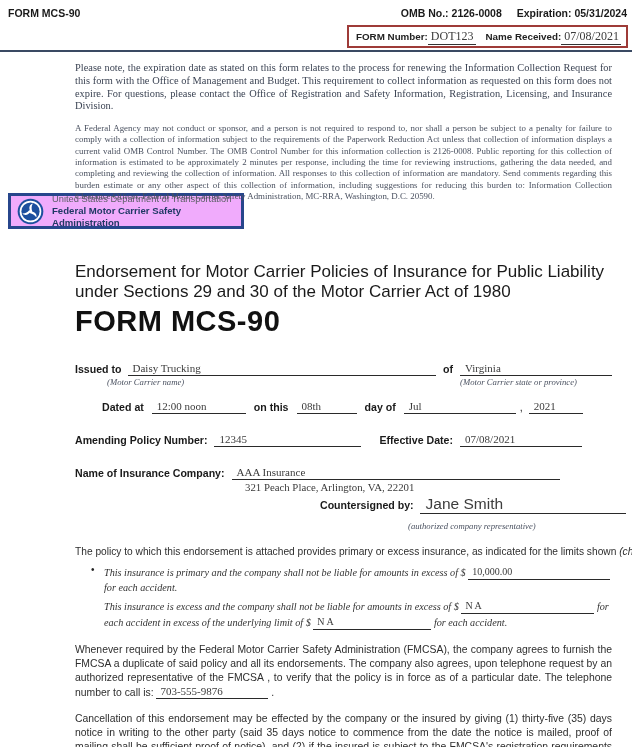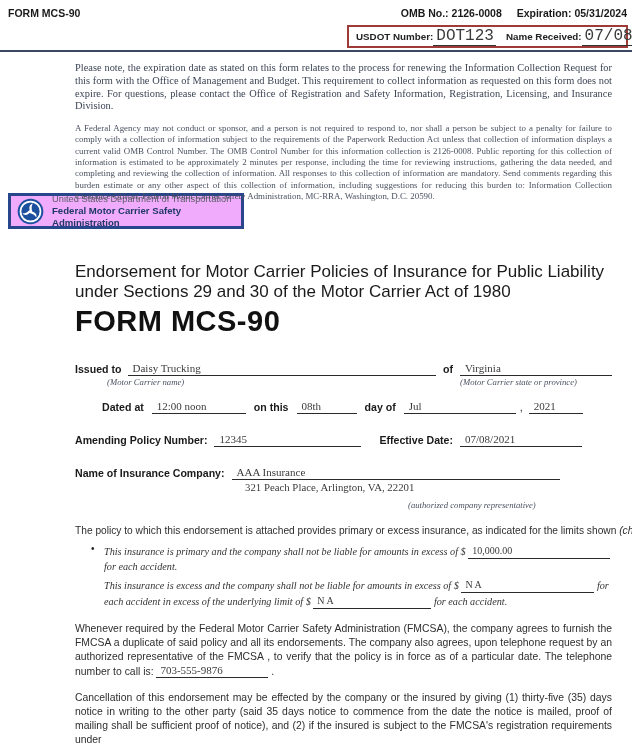--- a/index.html
+++ b/index.html
@@ -12,21 +12,21 @@
   
   .top-left-code { position:absolute; top:7px; left:8px; font-size:10.5px; font-weight:bold; color:#1a1a1a; }
   .omb-line { position:absolute; top:7px; right:5px; font-size:10.5px; font-weight:bold; color:#1a1a1a; }
   .omb-line span { margin-left:12px; }
   .usdot-box {
     position:absolute; top:25px; right:4px; width:281px; height:23px;
     border:2px solid #9e3b38; display:flex; align-items:center; padding:0 7px; background:#fff;
   }
   .usdot-box .lbl { font-size:9.8px; font-weight:bold; white-space:nowrap; }
   .usdot-box .val {
-    font-family:Liberation Mono, monospace; font-size:16px; color:#3b3b3b;
+    font-family:Liberation Serif, serif; font-size:12px; color:#3b3b3b;
     border-bottom:1px solid #333; padding:0 2px 0 3px; white-space:nowrap;
   }
   .usdot-box .val.v1 { width:78px; margin-right:10px; }
   .usdot-box .val.v2 { width:78px; }
   .top-rule { position:absolute; top:50px; left:0; width:632px; border-top:2px solid #3a4a63; }
 
   
   .logo-box {
     position:absolute; top:193px; left:8px; width:236px; height:36px;
     border:3px solid #27468c; background:#f0abfc; display:flex; align-items:center; padding:0 6px;
@@ -96,21 +96,21 @@
 
 <div class="page">
 
   <div class="top-left-code">FORM MCS-90</div>
   <div class="omb-line">
     <span>OMB No.: 2126-0008</span>
     <span>Expiration: 05/31/2024</span>
   </div>
 
   <div class="usdot-box">
-    <span class="lbl">USDOT Number:</span>
+    <span class="lbl">FORM Number:</span>
     <span class="val v1">DOT123</span>
     <span class="lbl">Name Received:</span>
     <span class="val v2">07/08/2021</span>
   </div>
 
   <div class="top-rule"></div>
 
   <div class="logo-box">
     <svg viewBox="0 0 40 40" width="27" height="27" aria-hidden="true">
       <circle cx="20" cy="20" r="19" fill="#1c4f9e"></circle>
@@ -168,20 +168,24 @@
       <span class="flbl" style="margin:0 7px 0 18px;">Effective Date:</span>
       <span class="blank" style="width:122px;">07/08/2021</span>
     </div>
 
     <div class="frow row-company">
       <span class="flbl" style="margin-right:7px;">Name of Insurance Company:</span>
       <span class="blank" style="flex:1; margin-right:52px;">AAA Insurance</span>
     </div>
     <div class="row-address">321 Peach Place, Arlington, VA, 22201</div>
 
+    <div class="frow row-counter">
+      <span class="flbl" style="margin-right:6px;">Countersigned by:</span>
+      <span class="signature">Jane Smith</span>
+    </div>
     <div class="row-hint2">
       <span class="hint">(authorized company representative)</span>
     </div>
 
     <div class="policy-intro"><span>The policy to which this endorsement is attached provides primary or excess insurance, as indicated for the limits shown </span><span class="em">(check only one):</span></div>
 
     <div class="bullets">
       <div class="bullet-item">
         <span class="bullet-dot">•</span>
         <span class="ital"><span>This insurance is primary and the company shall not be liable for amounts in excess of $ </span><span class="iblank" style="width:142px;">10,000.00</span><span> for each accident.</span></span>

